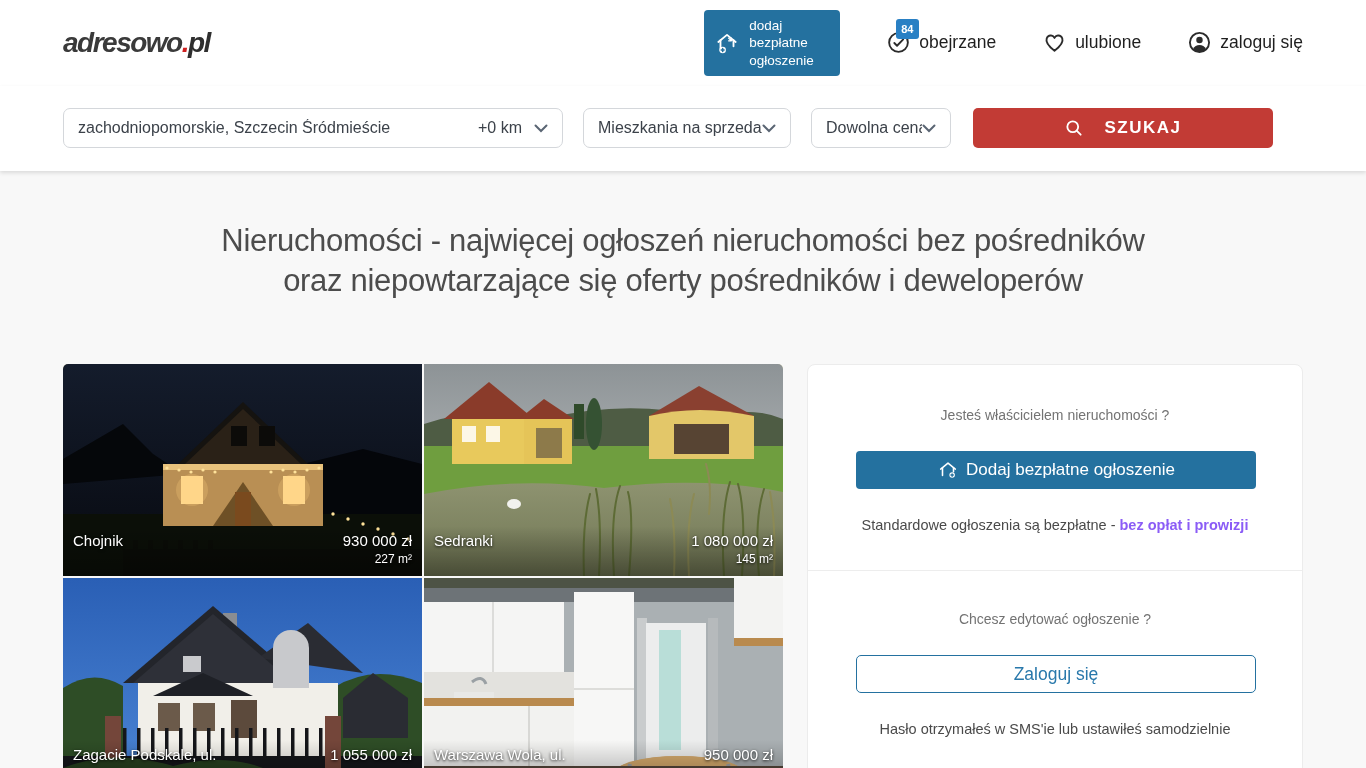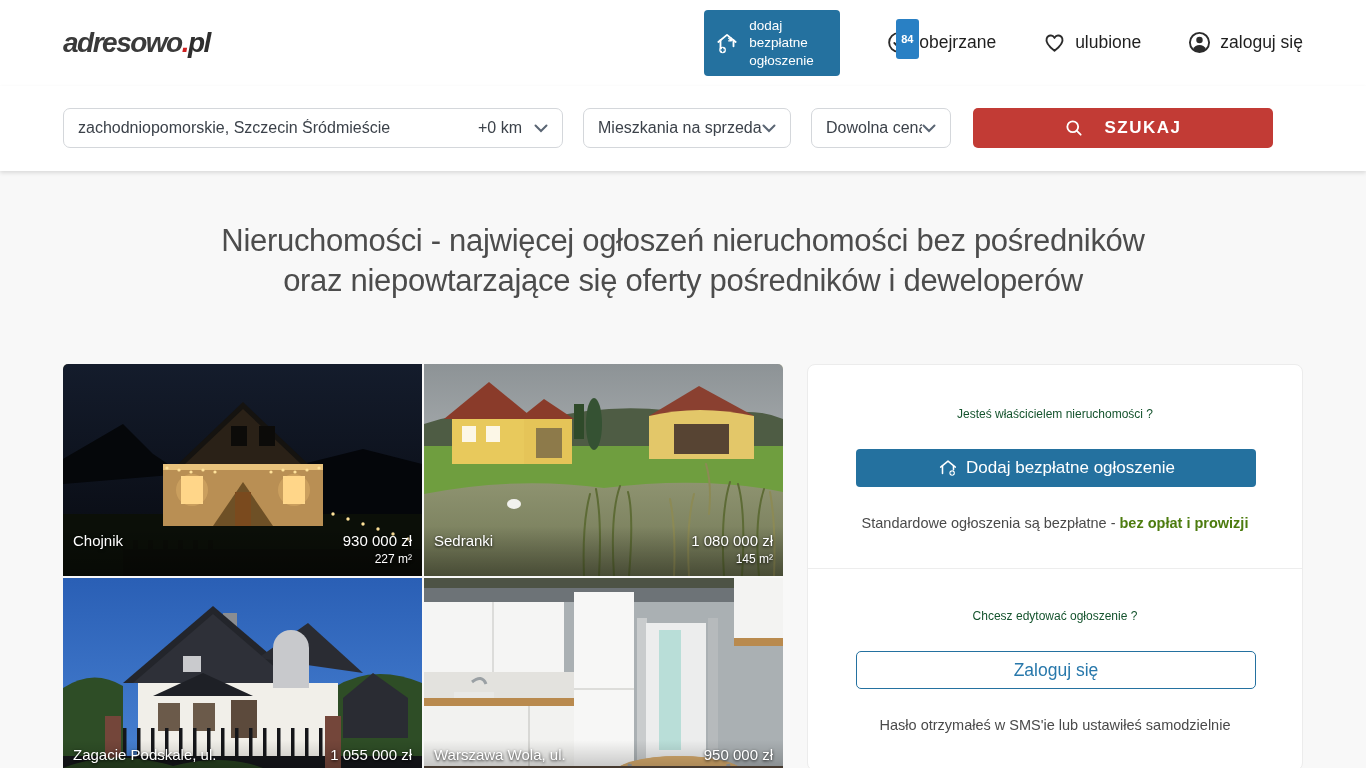--- a/index.html
+++ b/index.html
@@ -14,21 +14,21 @@
   .logo .dot { color:#cf2020; }
   .logo .tld { font-weight:bold; color:#2e2e2e; }
   .topnav { display:flex; align-items:center; gap:46px; }
   .addbtn { display:flex; align-items:center; gap:9px; background:#24719f; color:#fff;
     border:none; border-radius:4px; padding:7px 12px 7px 10px; font-size:13.5px;
     line-height:1.3; text-align:left; cursor:pointer; width:136px;
     font-family:"Liberation Sans", sans-serif; }
   .navitem { display:flex; align-items:center; gap:8px; font-size:17.5px; color:#1f1f1f;
     cursor:pointer; position:relative; }
   .badge { position:absolute; top:-11px; left:10px; background:#2980c4; color:#fff;
-    font-size:11px; font-weight:bold; border-radius:3px; padding:14px 5px; }
+    font-size:11px; font-weight:bold; border-radius:3px; padding:4px 5px; }
   .icon { display:inline-flex; flex:none; }
 
   
   .searchrow { display:flex; align-items:center; padding:22px 63px 23px; background:#fff;
     gap:20px; box-shadow:0 2px 4px rgba(0,0,0,0.12); position:relative; z-index:5; }
   .field { height:40px; border:1px solid #d4d7db; border-radius:7px; background:#fff;
     display:flex; align-items:center; padding:0 14px; font-size:16px; color:#3c424a;
     cursor:pointer; white-space:nowrap; }
   .f-loc { width:500px; }
   .f-loc .radius { margin-left:auto; padding-right:12px; }
@@ -56,31 +56,31 @@
   .overlay { position:absolute; left:0; right:0; bottom:0; padding:6px 10px 7px;
     background:linear-gradient(to bottom, rgba(0,0,0,0) 0%, rgba(0,0,0,0.35) 100%);
     color:#fff; text-shadow:0 1px 3px rgba(0,0,0,0.9); font-size:15px; }
   .ov-top { display:flex; justify-content:space-between; align-items:baseline; }
   .ov-area { text-align:right; min-height:20px; line-height:20px; font-size:12px; }
 
   
   .panel { width:496px; background:#fff; border:1px solid #ececec; border-radius:8px; }
   .panel-section { padding:42px 48px 37px; text-align:center; }
   .panel-section + .panel-section { border-top:1px solid #ededed; padding-top:40px; }
-  .panel h2 { font-size:12px; font-weight:normal; color:#14532d; }
+  .panel h2 { font-size:14px; font-weight:normal; color:#737373; }
   .bigbtn { margin-top:28px; width:400px; height:38px; border:none; border-radius:4px;
     background:#24719f; color:#fff; font-size:17px; display:flex; align-items:center;
     justify-content:center; gap:7px; cursor:pointer;
     font-family:"Liberation Sans", sans-serif; }
   .outlinebtn { margin-top:28px; width:400px; height:38px; background:#fff;
     border:1px solid #2471a0; border-radius:5px; color:#2878ab; font-size:17.5px;
     display:flex; align-items:center; justify-content:center; cursor:pointer;
     font-family:"Liberation Sans", sans-serif; }
   .panel .note { margin-top:28px; font-size:14.5px; color:#4a4a4a; }
-  .panel .note b { color:#4d7c0f; }
+  .panel .note b { color:#8b5cf6; }
 </style>
 </head>
 <body>
 
 <header class="topbar">
   <div class="logo"><span>adresowo</span><span class="dot">.</span><span class="tld">pl</span></div>
 
   <nav class="topnav">
     <button class="addbtn">
       <span class="icon">

